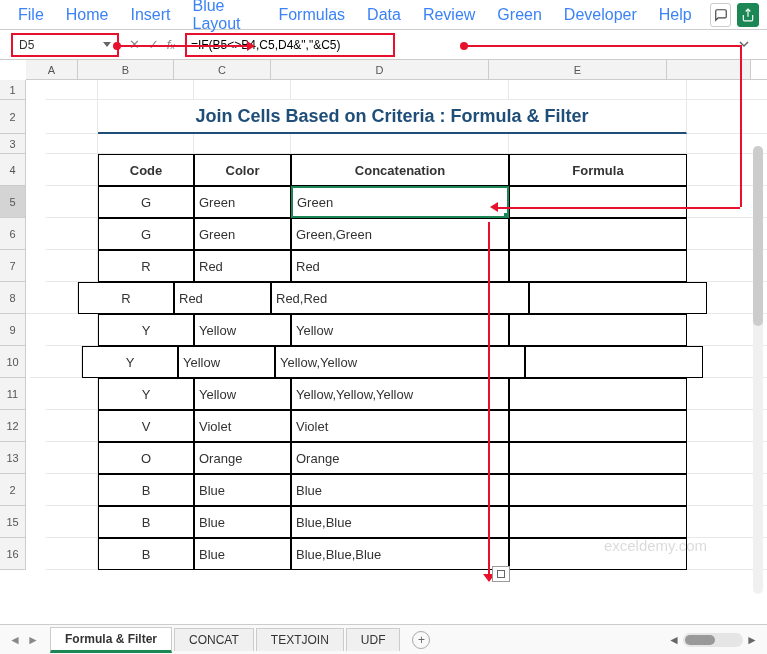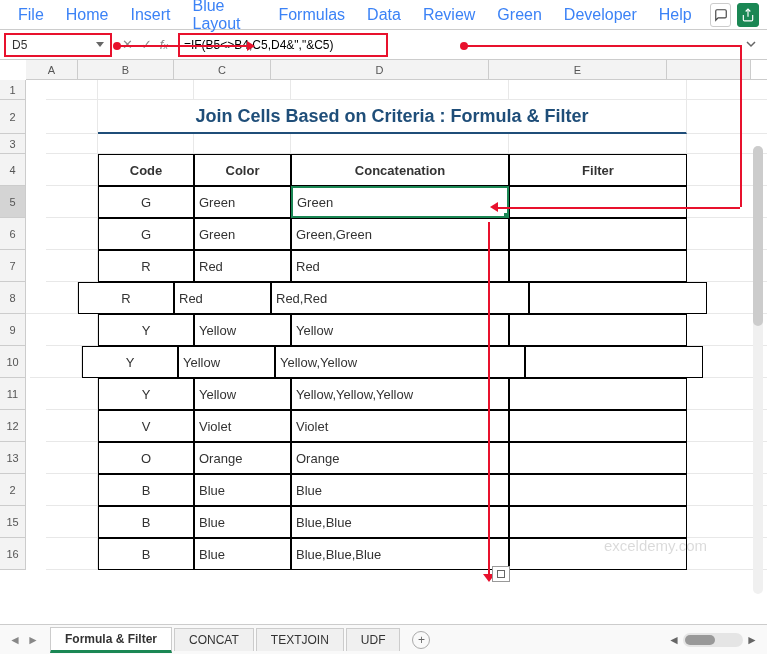--- a/index.html
+++ b/index.html
@@ -7,21 +7,21 @@
 
   
   .ribbon { display: flex; align-items: center; padding: 4px 8px; gap: 2px; border-bottom: 1px solid #ccc; height: 30px; }
   .ribbon-tab { padding: 4px 10px; cursor: pointer; color: #3b82f6; font-size: 16px; }
   .ribbon-spacer { flex: 1; }
   .ribbon-icon-btn { width: 28px; height: 24px; border: 1px solid #ccc; border-radius: 3px; display: flex; align-items: center; justify-content: center; margin-left: 4px; cursor: pointer; }
   .ribbon-icon-btn.green { background: #1a8754; border-color: #1a8754; }
   .ribbon-icon-btn.green svg { stroke: #fff; }
 
   
-  .formula-bar { display: flex; align-items: center; height: 30px; border-bottom: 1px solid #ccc; padding: 2px 4px; gap: 4px; }
+  .formula-bar { display: flex; align-items: center; height: 30px; border-bottom: 1px solid #ccc; padding: 2px 11px; gap: 4px; }
   .name-box { width: 108px; height: 24px; border: 2.5px solid #e8112d; display: flex; align-items: center; padding: 0 6px; position: relative; }
   .name-box-text { flex: 1; font-size: 12px; }
   .name-box-arrow { width: 0; height: 0; border-left: 4px solid transparent; border-right: 4px solid transparent; border-top: 5px solid #666; }
   .formula-icons { display: flex; align-items: center; gap: 8px; color: #888; padding: 0 6px; }
   .formula-input-wrap { flex: 1; height: 24px; border: 2.5px solid #e8112d; display: flex; align-items: center; padding: 0 4px; max-width: 210px; }
   .formula-input { border: none; outline: none; font-size: 12px; width: 100%; }
   .formula-expand { margin-left: auto; margin-right: 6px; color: #666; }
 
   
   .red-arrow-h { position: absolute; height: 2px; background: #e8112d; }
@@ -182,21 +182,21 @@
         <div class="cell " style="width: 97px;"></div>
         <div class="cell " style="width: 218px;"></div>
         <div class="cell " style="width: 178px;"></div>
         <div class="cell " style="width: 84px;"></div>
       </div>
       <div class="grid-row ">
         <div class="cell " style="width: 52px;"></div>
         <div class="cell header" style="width: 96px; justify-content: center;">Code</div>
         <div class="cell header" style="width: 97px; justify-content: center;">Color</div>
         <div class="cell header" style="width: 218px; justify-content: center;">Concatenation</div>
-        <div class="cell header" style="width: 178px; justify-content: center;">Filter</div>
+        <div class="cell header" style="width: 178px; justify-content: center;">Formula</div>
         <div class="cell " style="width: 84px;"></div>
       </div>
       <div class="grid-row ">
         <div class="cell " style="width: 52px;"></div>
         <div class="cell data center" style="width: 96px; justify-content: center;">G</div>
         <div class="cell data" style="width: 97px;">Green</div>
         <div class="cell data selected" style="width: 218px;">Green<div class="fill-handle"></div></div>
         <div class="cell data" style="width: 178px;"></div>
         <div class="cell " style="width: 84px;"></div>
       </div>

